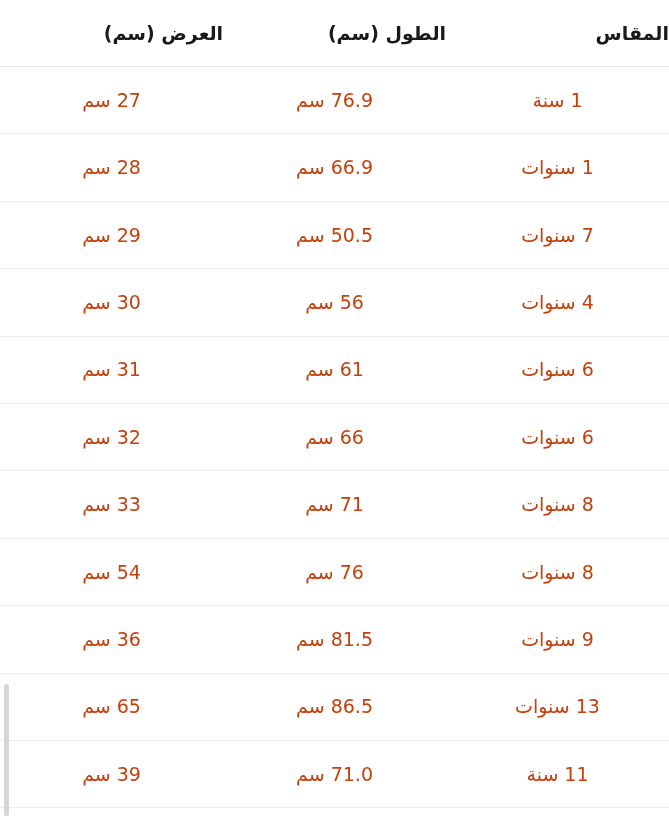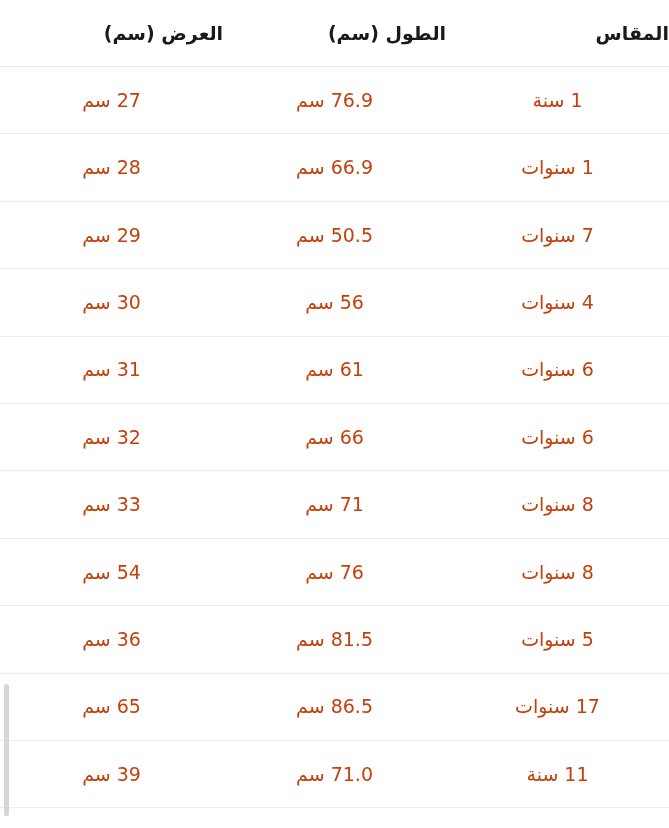--- a/index.html
+++ b/index.html
@@ -179,32 +179,32 @@
           </td>
         <td>
             <span class="cell-inner">76 سم</span>
           </td>
         <td>
             <span class="cell-inner">54 سم</span>
           </td>
       </tr>
       <tr>
         <td>
-            <span class="cell-inner">5 سنوات</span>
+            <span class="cell-inner">9 سنوات</span>
           </td>
         <td>
             <span class="cell-inner">81.5 سم</span>
           </td>
         <td>
             <span class="cell-inner">36 سم</span>
           </td>
       </tr>
       <tr>
         <td>
-            <span class="cell-inner">17 سنوات</span>
+            <span class="cell-inner">13 سنوات</span>
           </td>
         <td>
             <span class="cell-inner">86.5 سم</span>
           </td>
         <td>
             <span class="cell-inner">65 سم</span>
           </td>
       </tr>
       <tr>
         <td>

